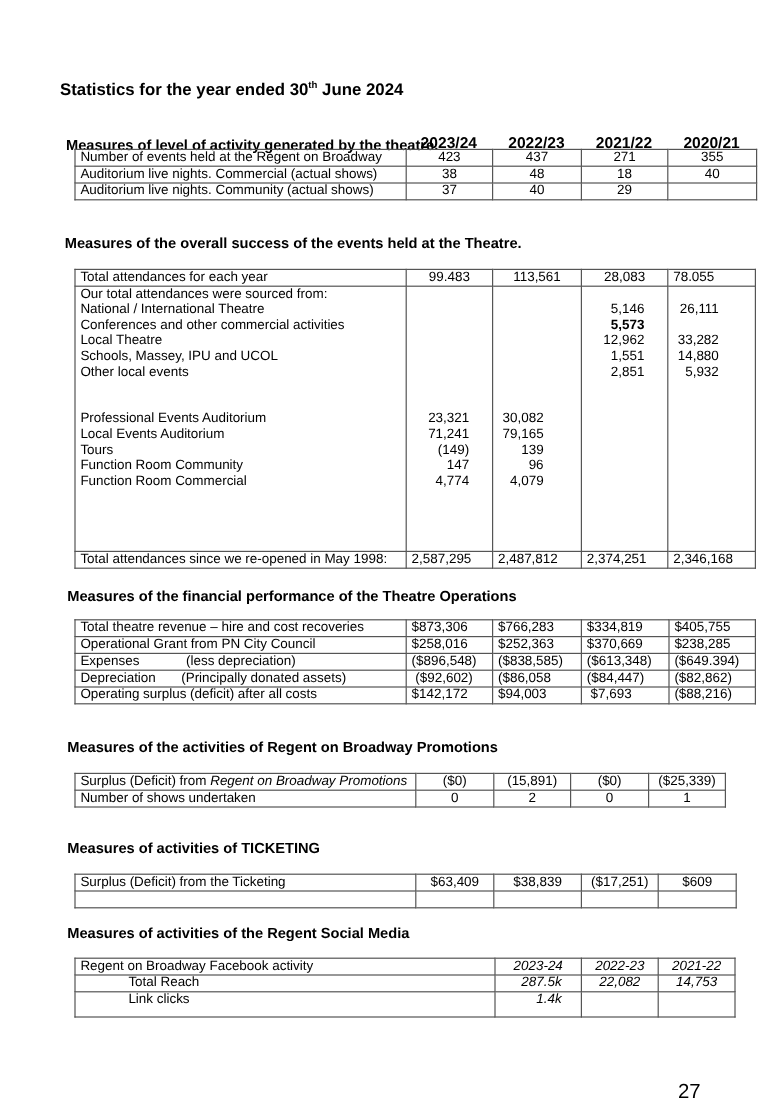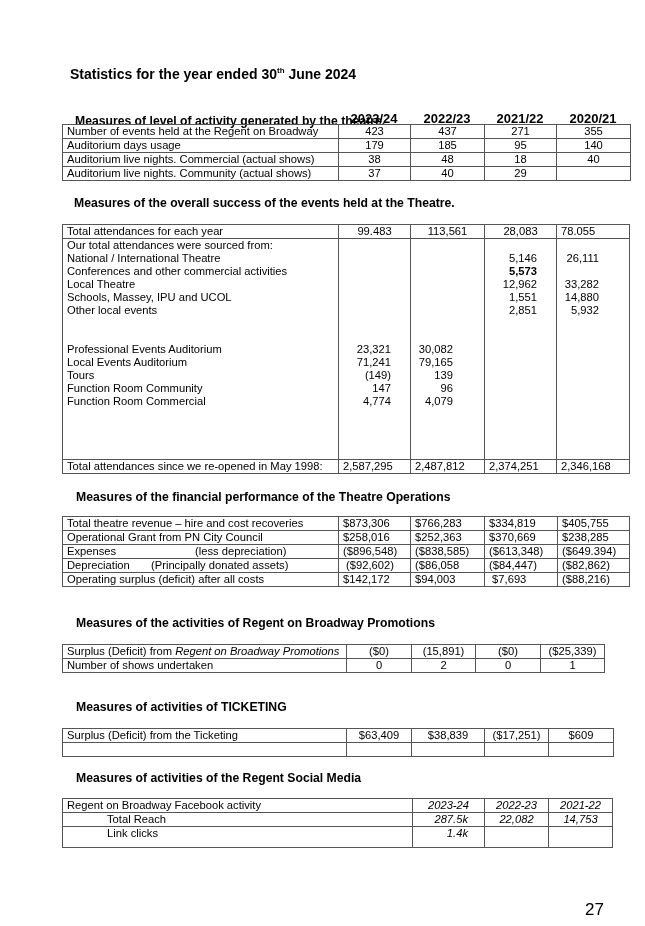--- a/index.html
+++ b/index.html
@@ -1,18 +1,18 @@
 <!DOCTYPE html>
 <html><head>
 <meta charset="utf-8">
 <style>
   html, body { margin:0; padding:0; background:#ffffff; }
   body { width:645px; height:926px; position:relative; overflow:hidden;
          font-family:"Liberation Sans", sans-serif; color:#000; }
-  .abs { position:absolute;margin-left:20px; }
+  .abs { position:absolute; }
   .title { left:50px; top:66px; font-size:14px; font-weight:bold; }
   .title sup { font-size:8px; }
   .h2 { font-size:12.2px; font-weight:bold; white-space:nowrap; }
   table { position:absolute; border-collapse:collapse; font-size:11.2px; table-layout:fixed; }
   td { border:1px solid #555; padding:0 4px; height:13px; line-height:13px; white-space:nowrap; overflow:hidden; }
   .c { text-align:center; }
   .r { text-align:right; }
   .yrhdr { position:absolute; font-size:13px; font-weight:bold; text-align:center; }
   .italic { font-style:italic; }
   .ind { padding-left:44px; }
@@ -41,27 +41,20 @@
     </colgroup>
   <tbody>
       <tr>
     <td>Number of events held at the Regent on Broadway</td>
     <td class="c">423</td>
     <td class="c">437</td>
     <td class="c">271</td>
     <td class="c">355</td>
   </tr>
   <tr>
-    <td>Auditorium days usage</td>
-    <td class="c">179</td>
-    <td class="c">185</td>
-    <td class="c">95</td>
-    <td class="c">140</td>
-  </tr>
-  <tr>
     <td>Auditorium live nights. Commercial (actual shows)</td>
     <td class="c">38</td>
     <td class="c">48</td>
     <td class="c">18</td>
     <td class="c">40</td>
   </tr>
   <tr>
     <td>Auditorium live nights. Community (actual shows)</td>
     <td class="c">37</td>
     <td class="c">40</td>
@@ -189,21 +182,21 @@
     <td>$405,755</td>
   </tr>
   <tr>
     <td><span>Operational Grant from PN City Council</span></td>
     <td>$258,016</td>
     <td>$252,363</td>
     <td>$370,669</td>
     <td>$238,285</td>
   </tr>
   <tr>
-    <td><span style="display:inline-block;width:128px;">Expenses</span><span>(less depreciation)</span></td>
+    <td><span style="display:inline-block;width:88px;">Expenses</span><span>(less depreciation)</span></td>
     <td>($896,548)</td>
     <td>($838,585)</td>
     <td>($613,348)</td>
     <td>($649.394)</td>
   </tr>
   <tr>
     <td><span style="display:inline-block;width:84px;">Depreciation</span><span>(Principally donated assets)</span></td>
     <td style="white-space:pre;"> ($92,602)</td>
     <td>($86,058</td>
     <td>($84,447)</td>

